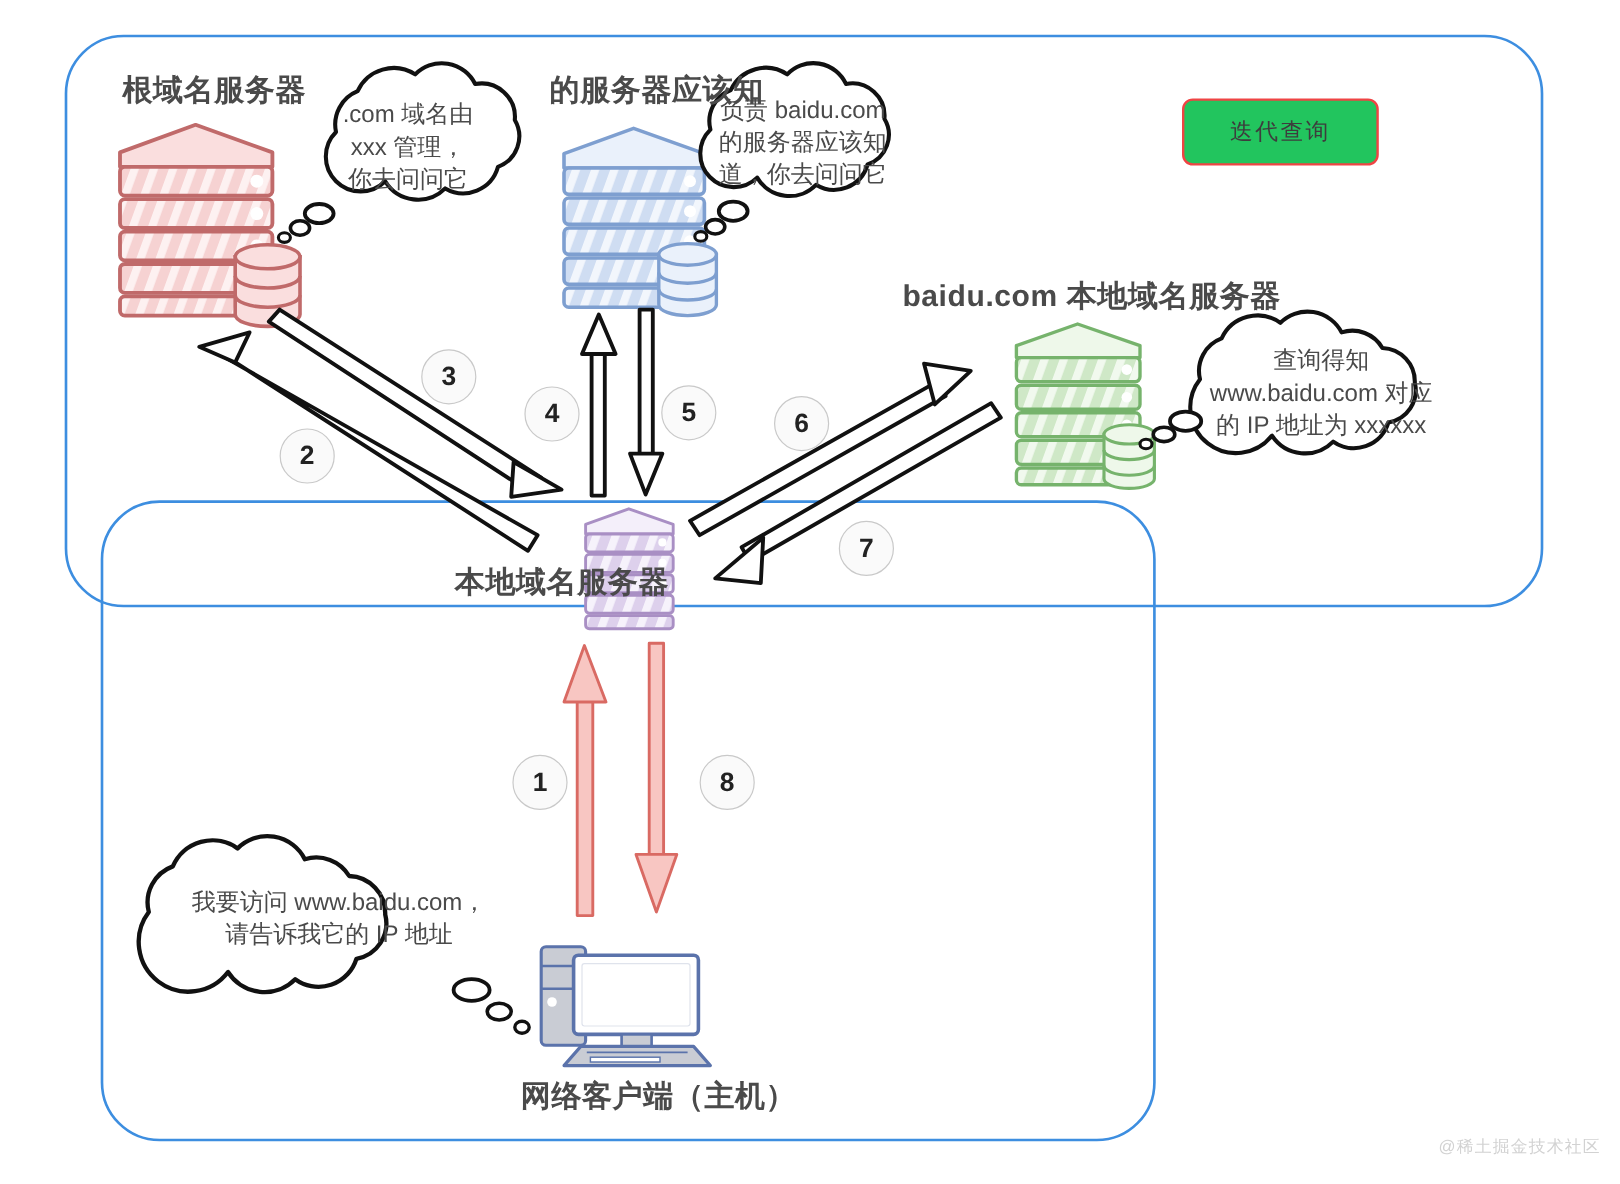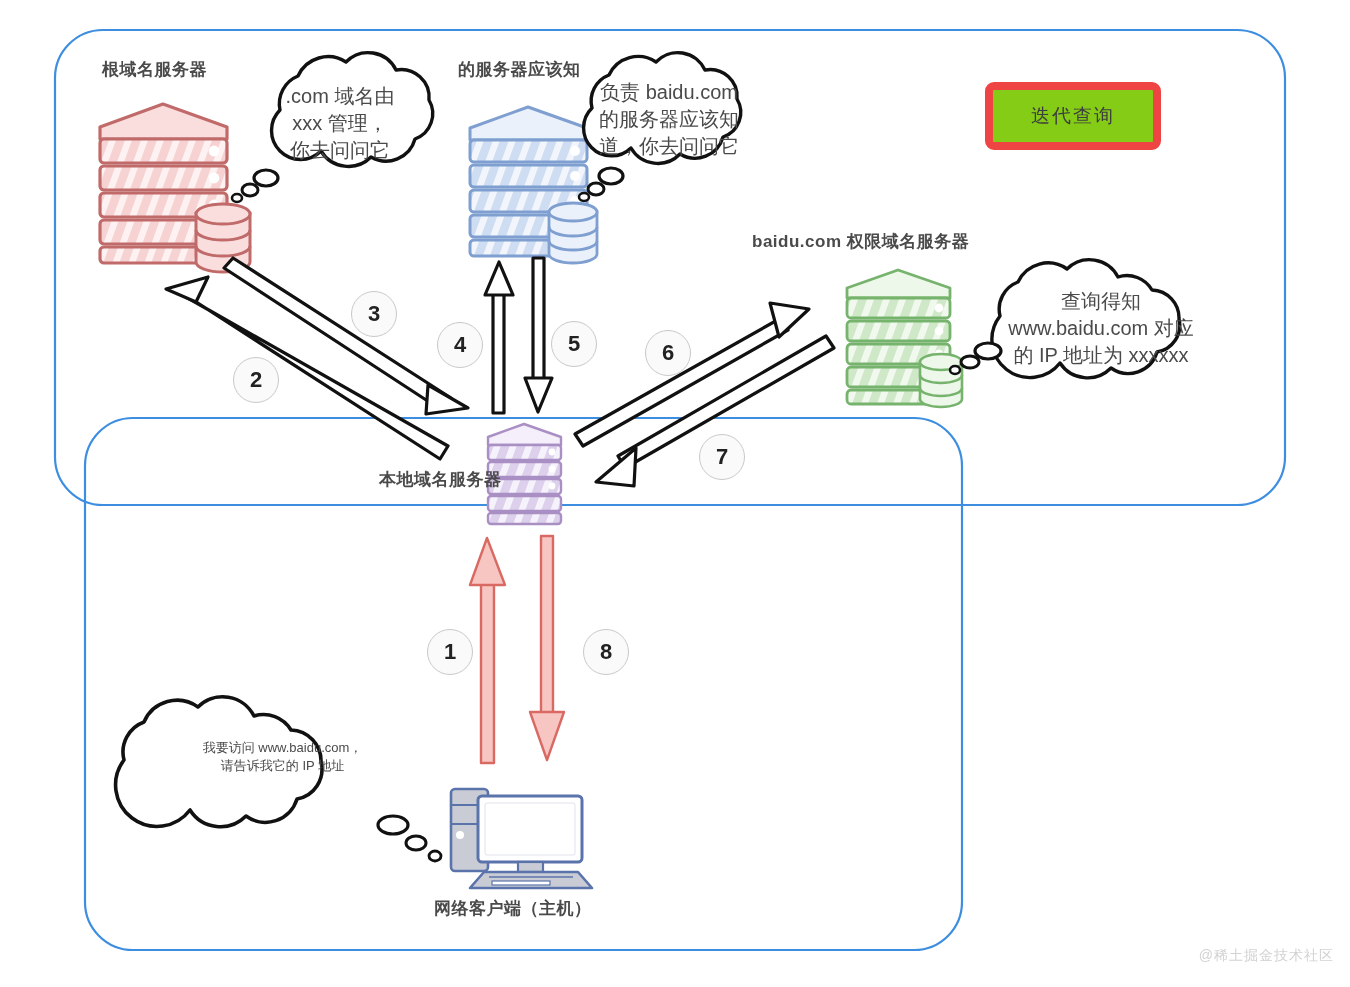--- a/index.html
+++ b/index.html
@@ -25,25 +25,25 @@
     width: 1350px;
     height: 987px;
   }
   .lbl {
     position: absolute;
     color: #4a4a4a;
     font-weight: bold;
     white-space: nowrap;
     letter-spacing: 0.5px;
   }
-  .lbl.big { font-size: 17px; }
+  .lbl.big { font-size: 25px; }
   .badge {
     position: absolute;
-    background: #84cc16;
-    border: 8px solid #ef4444;
+    background: #22c55e;
+    border: 2px solid #ef4444;
     border-radius: 9px;
     color: #3d3d3d;
     font-size: 19px;
     display: flex;
     align-items: center;
     justify-content: center;
     letter-spacing: 2px;
   }
   .bubble-text {
     position: absolute;
@@ -301,39 +301,39 @@
       <ellipse cx="393" cy="825" rx="15" ry="9" fill="#ffffff" stroke="#111111" stroke-width="3.2"></ellipse>
       <ellipse cx="416" cy="843" rx="10" ry="7" fill="#ffffff" stroke="#111111" stroke-width="3"></ellipse>
       <ellipse cx="435" cy="856" rx="6" ry="5" fill="#ffffff" stroke="#111111" stroke-width="2.8"></ellipse>
     </g>
   </svg>
 
   <div class="lbl big" style="left:102px; top:58px;">根域名服务器</div>
 
   <div class="lbl big" style="left:458px; top:58px;">的服务器应该知</div>
 
-  <div class="lbl big" style="left:752px; top:230px;">baidu.com 权限域名服务器</div>
+  <div class="lbl big" style="left:752px; top:230px;">baidu.com 本地域名服务器</div>
 
   <div class="lbl big" style="left:347px; top:468px;margin-left:32px;">本地域名服务器</div>
 
   <div class="lbl big" style="left:434px; top:897px;">网络客户端（主机）</div>
 
   <div class="bubble-text" style="left:272px; top:83px; width:136px;">.com 域名由
 xxx 管理，
 你去问问它</div>
 
   <div class="bubble-text" style="left:986px; top:288px; width:230px;">查询得知
 www.baidu.com 对应
 的 IP 地址为 xxxxxx</div>
 
   <div class="bubble-text" style="left:586px; top:79px; width:166px;">负责 baidu.com
 的服务器应该知
 道，你去问问它</div>
 
-  <div class="bubble-text" style="left:140px; top:739px; width:285px; font-size:13px;">我要访问 www.baidu.com，
+  <div class="bubble-text" style="left:140px; top:739px; width:285px; font-size:20px;">我要访问 www.baidu.com，
 请告诉我它的 IP 地址</div>
 
   <div class="num" style="left:427px; top:629px;">1</div>
   <div class="num" style="left:233px; top:357px;">2</div>
   <div class="num" style="left:351px; top:291px;">3</div>
   <div class="num" style="left:437px; top:322px;">4</div>
   <div class="num" style="left:551px; top:321px;">5</div>
   <div class="num" style="left:645px; top:330px;">6</div>
   <div class="num" style="left:699px; top:434px;">7</div>
   <div class="num" style="left:583px; top:629px;">8</div>

